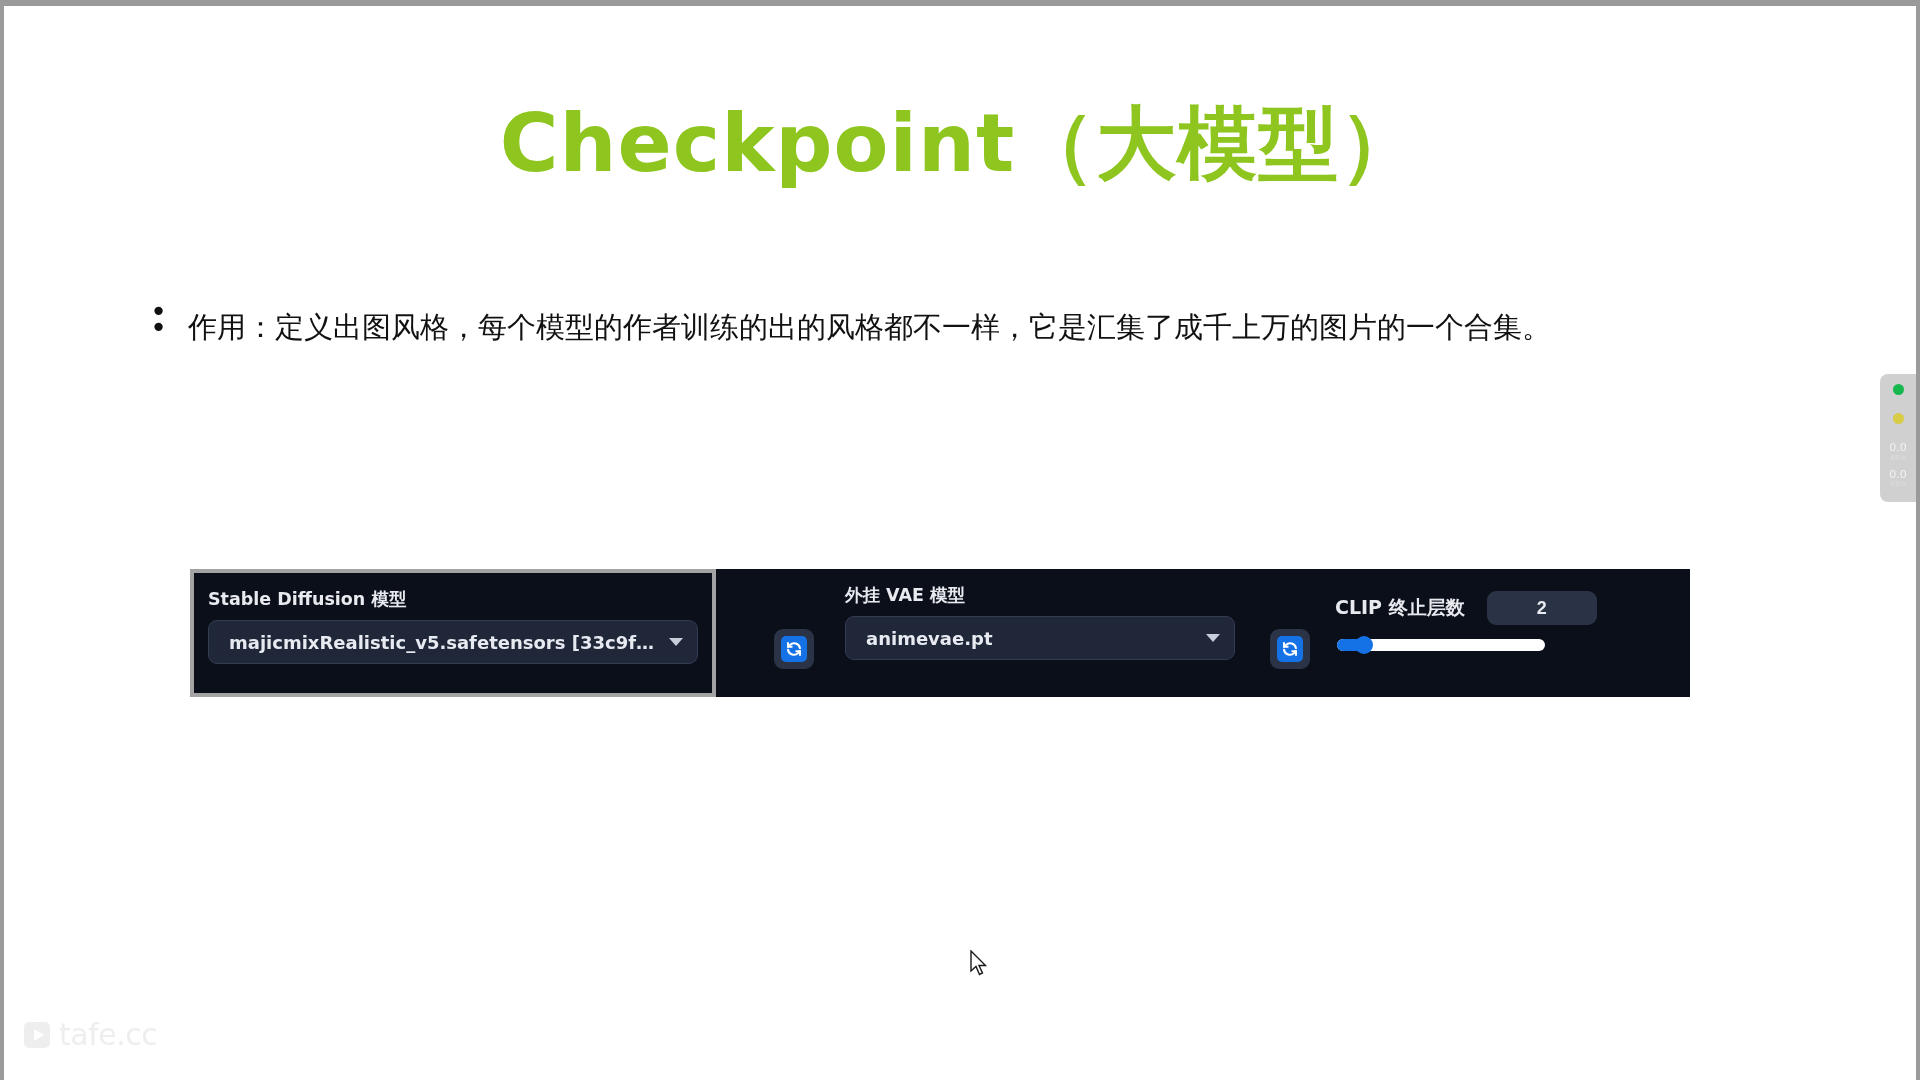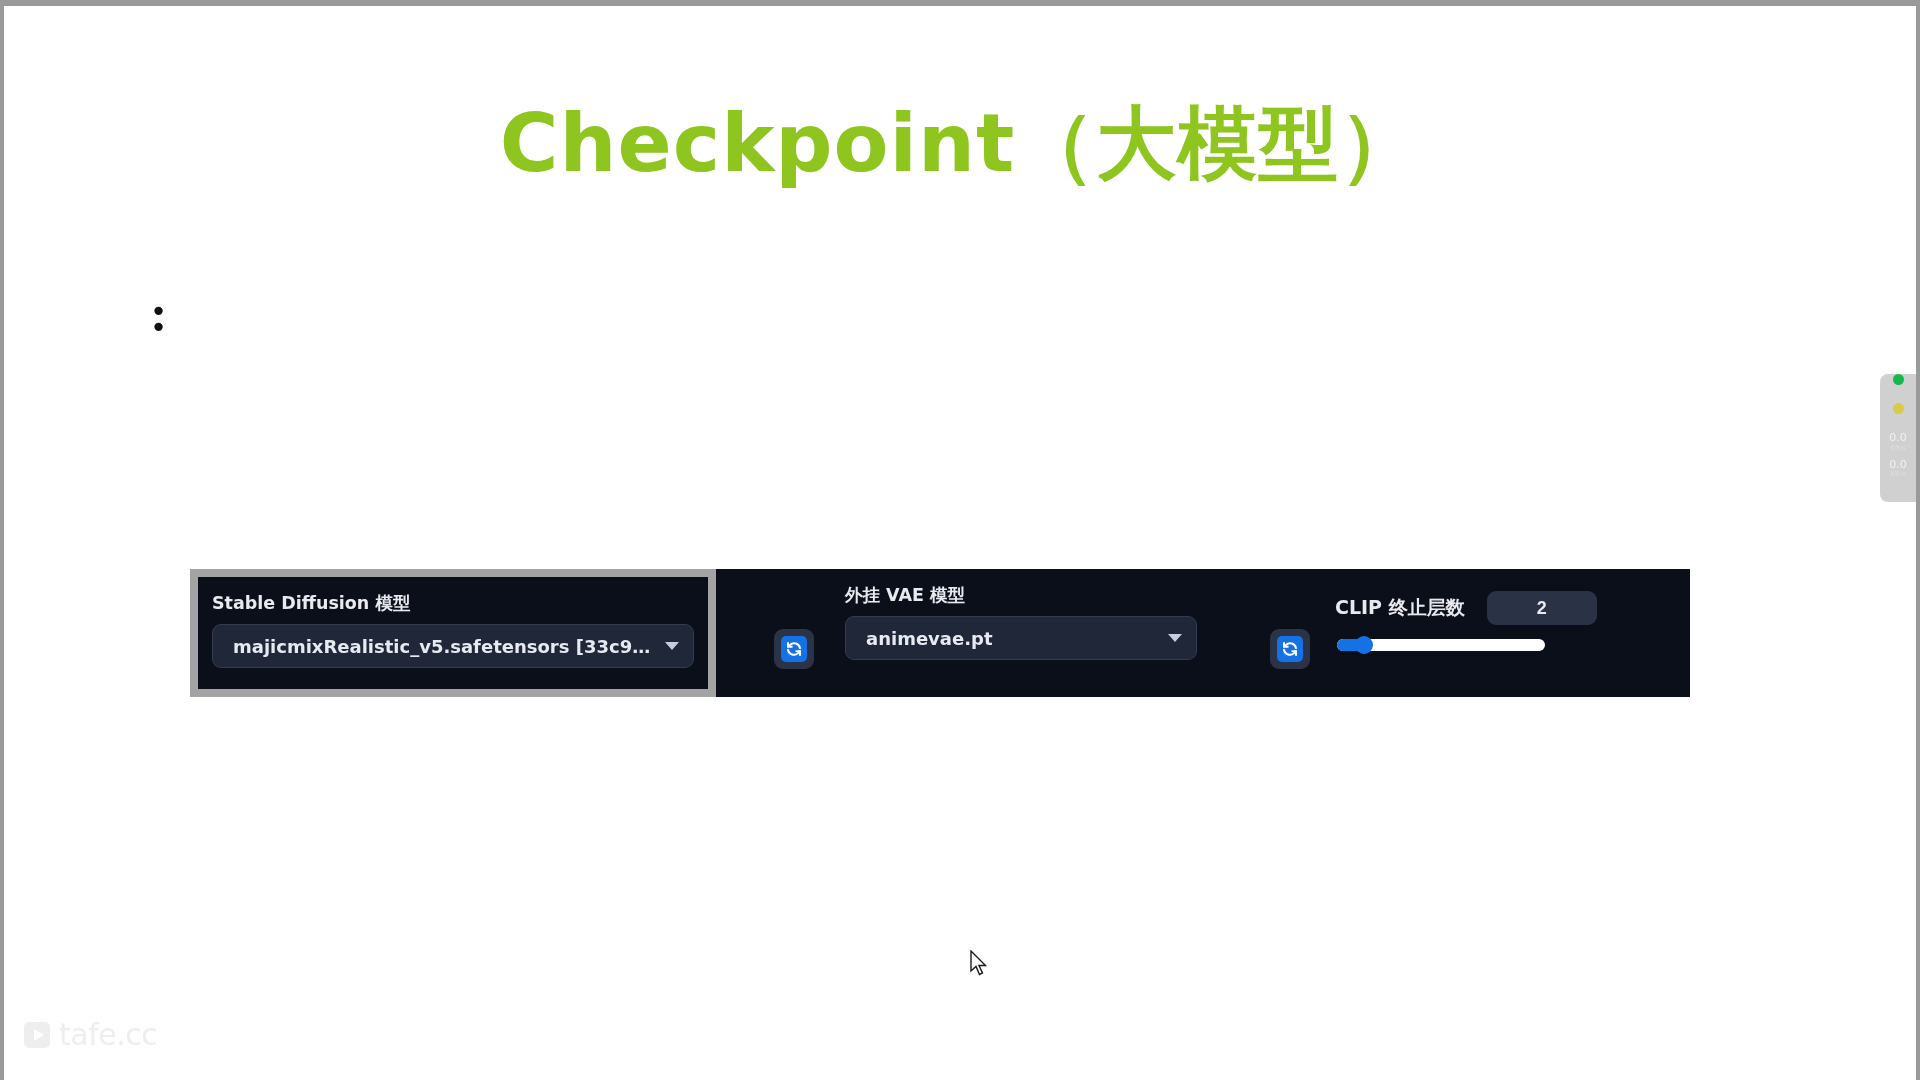--- a/index.html
+++ b/index.html
@@ -82,21 +82,21 @@
     background:#0b0f19;
     display:flex;
     align-items:flex-start;
   }
   
   #sd-group {
     position:absolute;
     left:0px; top:0px;
     width:526px; height:128px;
     padding:14px 14px 14px 14px;
-    border:8px solid #a3a3a3;
+    border:4px solid #a3a3a3;
     background:#0b0f19;
   }
   .field-label {
     color:#e9eaf0;
     font-size:17.5px;
     font-weight:bold;
     font-family:"DejaVu Sans","Liberation Sans",sans-serif;
     margin-bottom:9px;
     white-space:nowrap;
   }
@@ -148,21 +148,21 @@
 
   #refresh-sd { left:584px; top:60px; }
   #refresh-vae { left:1080px; top:60px; }
 
   
   #vae-group {
     position:absolute;
     left:655px; top:14px;
     width:434px; height:100px;
   }
-  #vae-group .dropdown { width:352px; }
+  #vae-group .dropdown { width:390px; }
 
   
   #clip-group {
     position:absolute;
     left:1145px; top:22px;
     width:340px; height:90px;
   }
   #clip-row {
     display:flex;
     align-items:center;
@@ -211,20 +211,21 @@
   
   #net-widget {
     position:absolute;
     right:0px; top:368px;
     width:36px; height:128px;
     background:rgba(150,150,150,0.45);
     border-radius:8px 0 0 8px;
     display:flex;
     flex-direction:column;
     align-items:center;
+    padding-top:10px;
   }
   .net-dot {
     width:11px; height:11px; border-radius:50%;
     margin-bottom:18px;
   }
   .net-dot.green { background:#16b84e; }
   .net-dot.yellow { background:#d8cb45; }
   .net-val {
     color:#f2f2f2;
     font-size:11px;
@@ -286,20 +287,21 @@
   <div id="canvas">
 
     <div id="title">Checkpoint（大模型）</div>
 
     <div id="bullets">
       <div class="bullet">
         <span class="dot">•</span>
       </div>
       <div class="bullet">
         <span class="dot">•</span>
+        <span>作用：定义出图风格，每个模型的作者训练的出的风格都不一样，它是汇集了成千上万的图片的一个合集。</span>
       </div>
     </div>
 
     <div id="webui">
 
       <div id="sd-group">
         <div class="field-label">Stable Diffusion 模型</div>
         <div class="dropdown">
           <span class="val">majicmixRealistic_v5.safetensors [33c9f6dfcb]</span>
           <span class="caret"></span>

